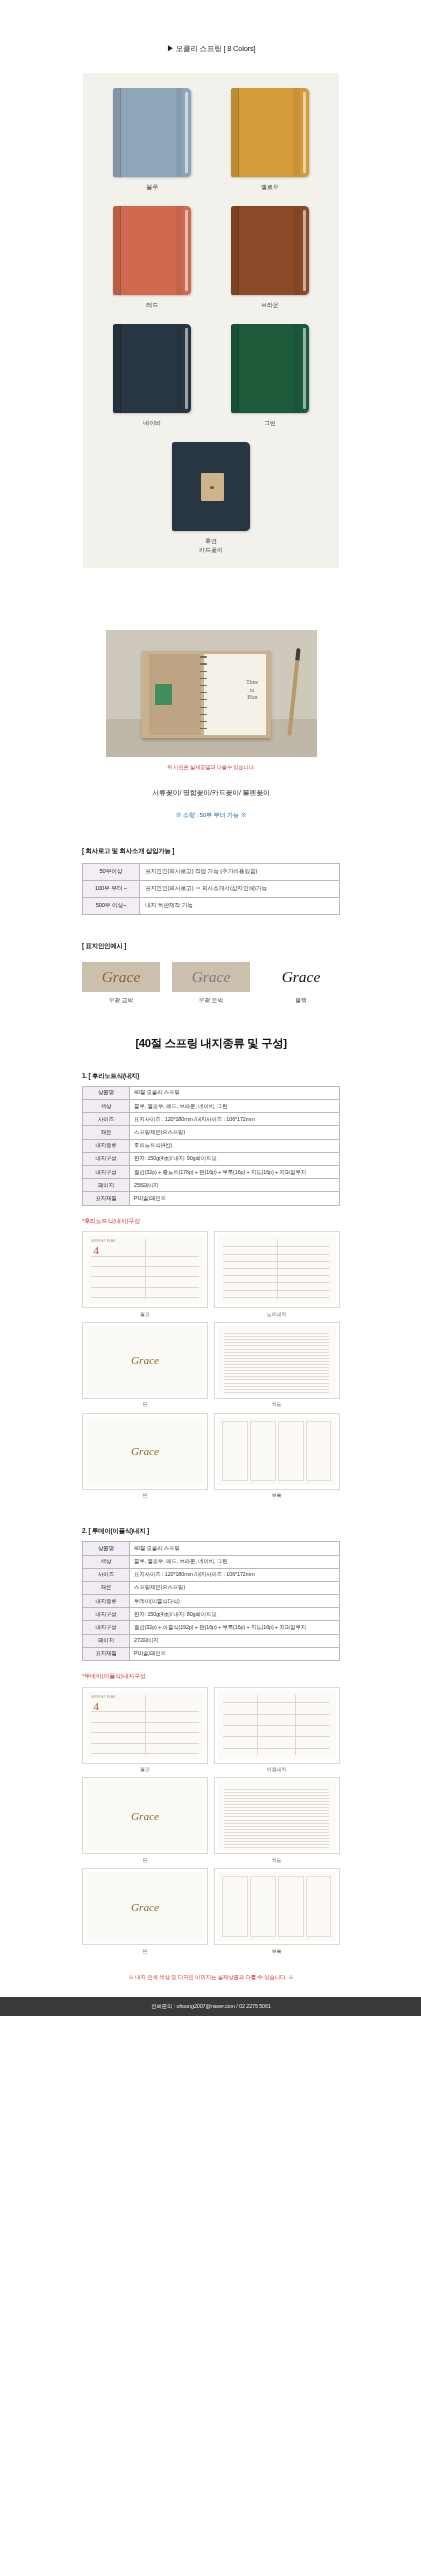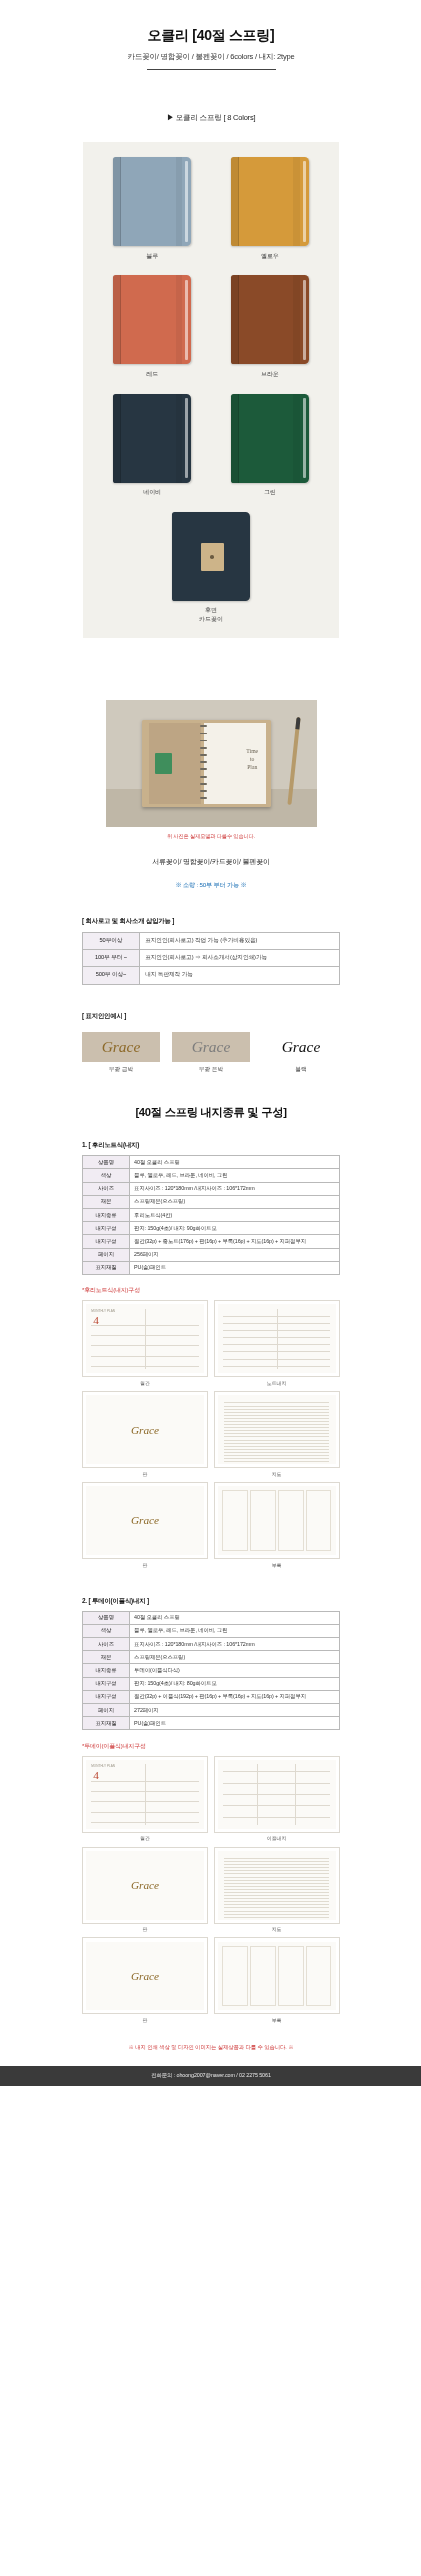--- a/index.html
+++ b/index.html
@@ -352,25 +352,20 @@
     text-align:center;
     padding: 6.2px 0;
     letter-spacing:-0.1px;
   }
 </style>
 </head>
 <body>
 
 <div class="page">
 
-  <div class="header">
-    <div class="title">오클리 [40절 스프링]</div>
-    <div class="subtitle">카드꽂이/ 명함꽂이 / 볼펜꽂이 / 6colors /  내지: 2type</div>
-    <div class="rule"></div>
-  </div>
 
   <div class="colors-heading">▶ 오클리 스프링 [ 8 Colors]</div>
 
   <div class="colorgrid-wrap">
     <div class="colorgrid">
 
       <div class="swatch-cell">
         <div class="book" style="background:#8fa6b8">
           <div class="spine"></div>
           <div class="band"></div>

